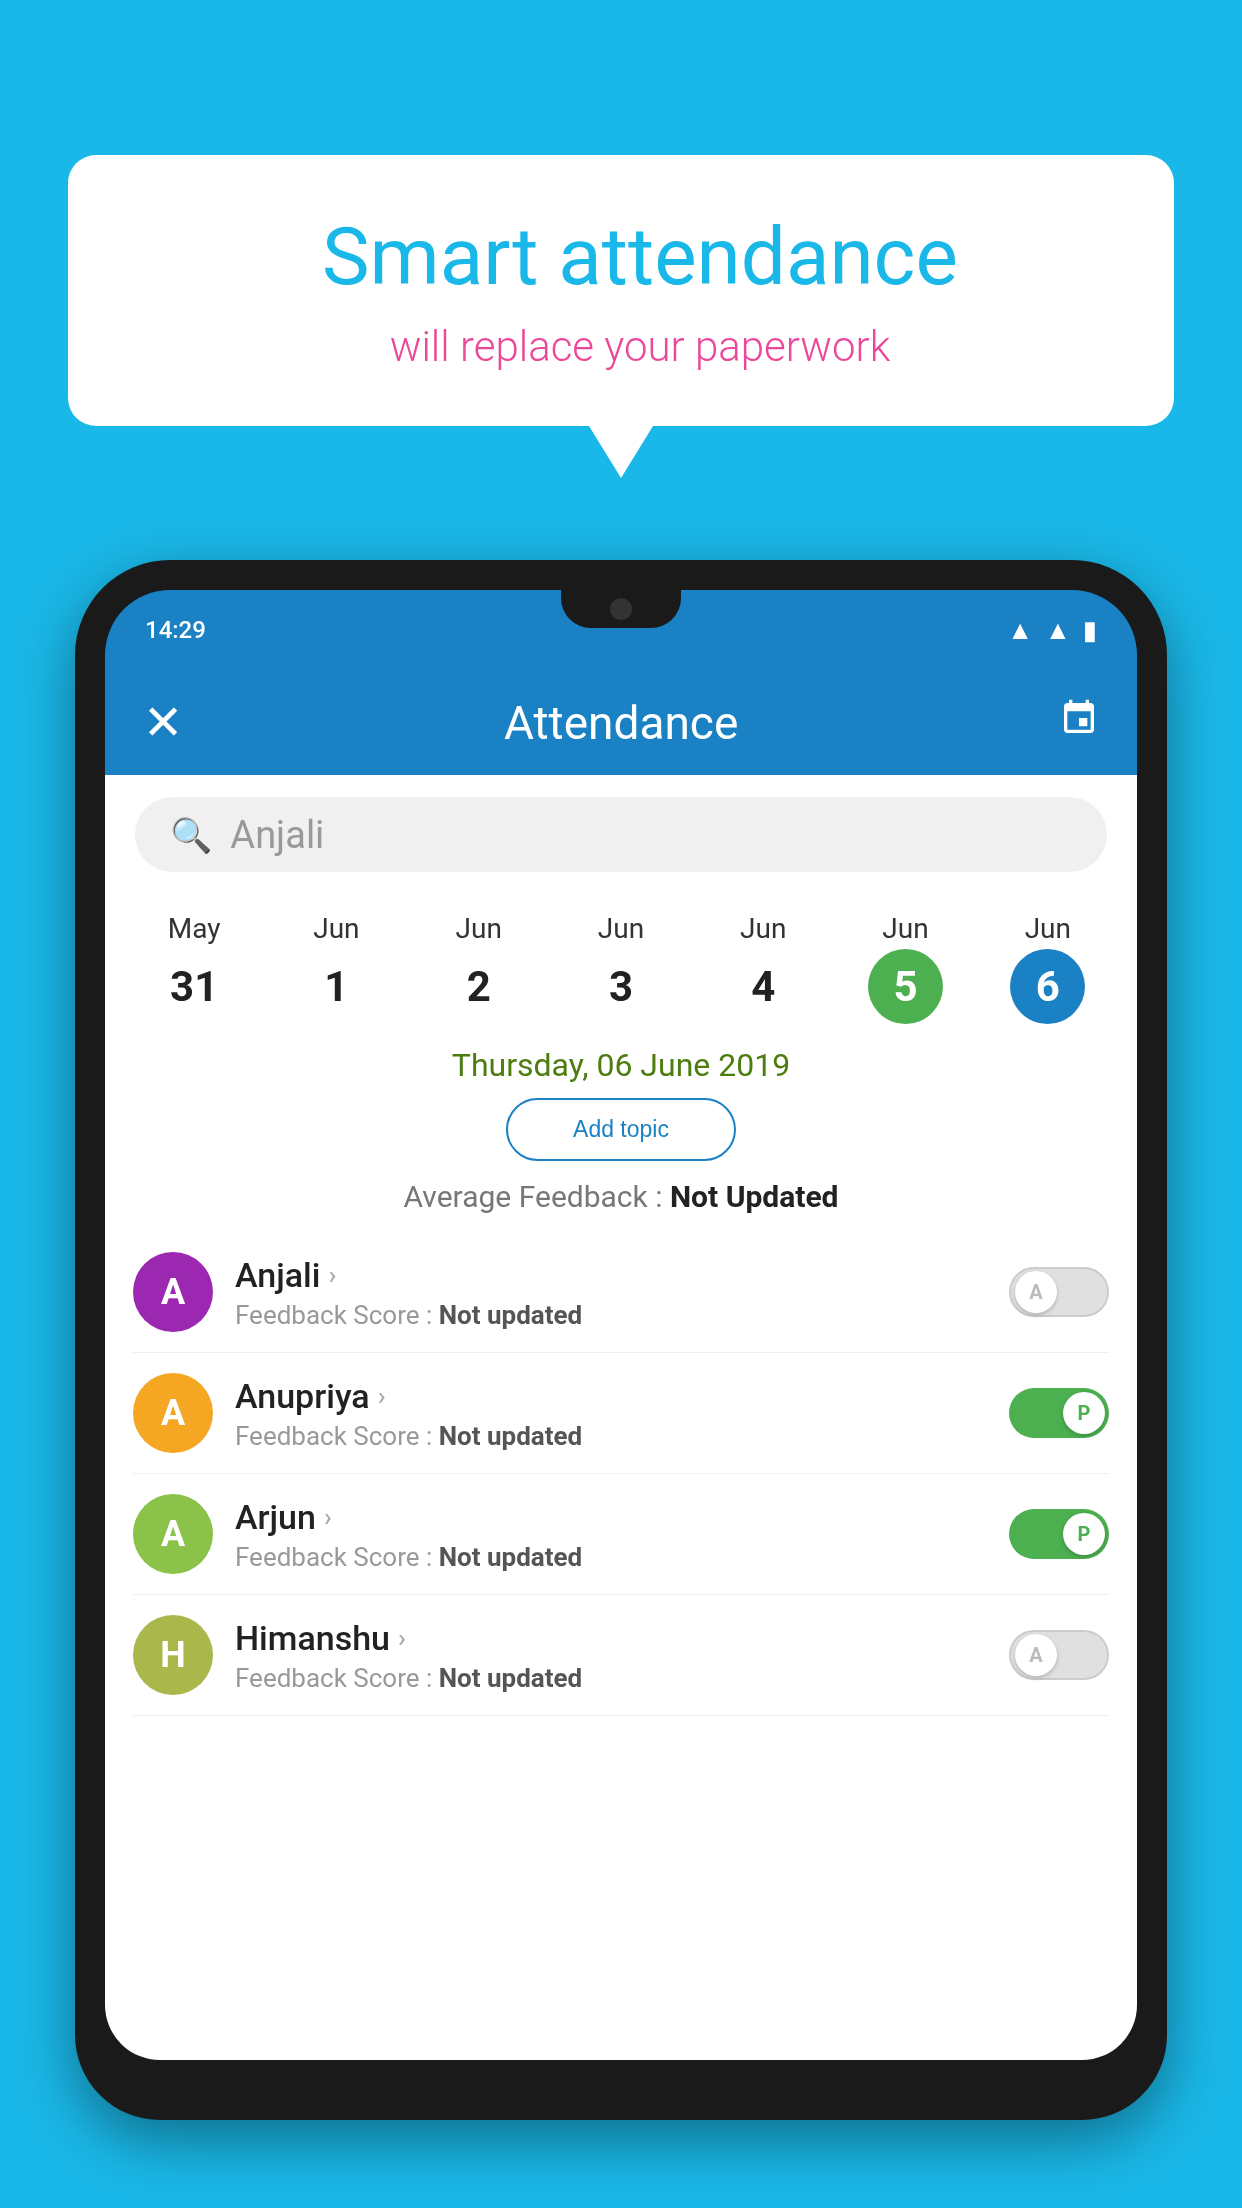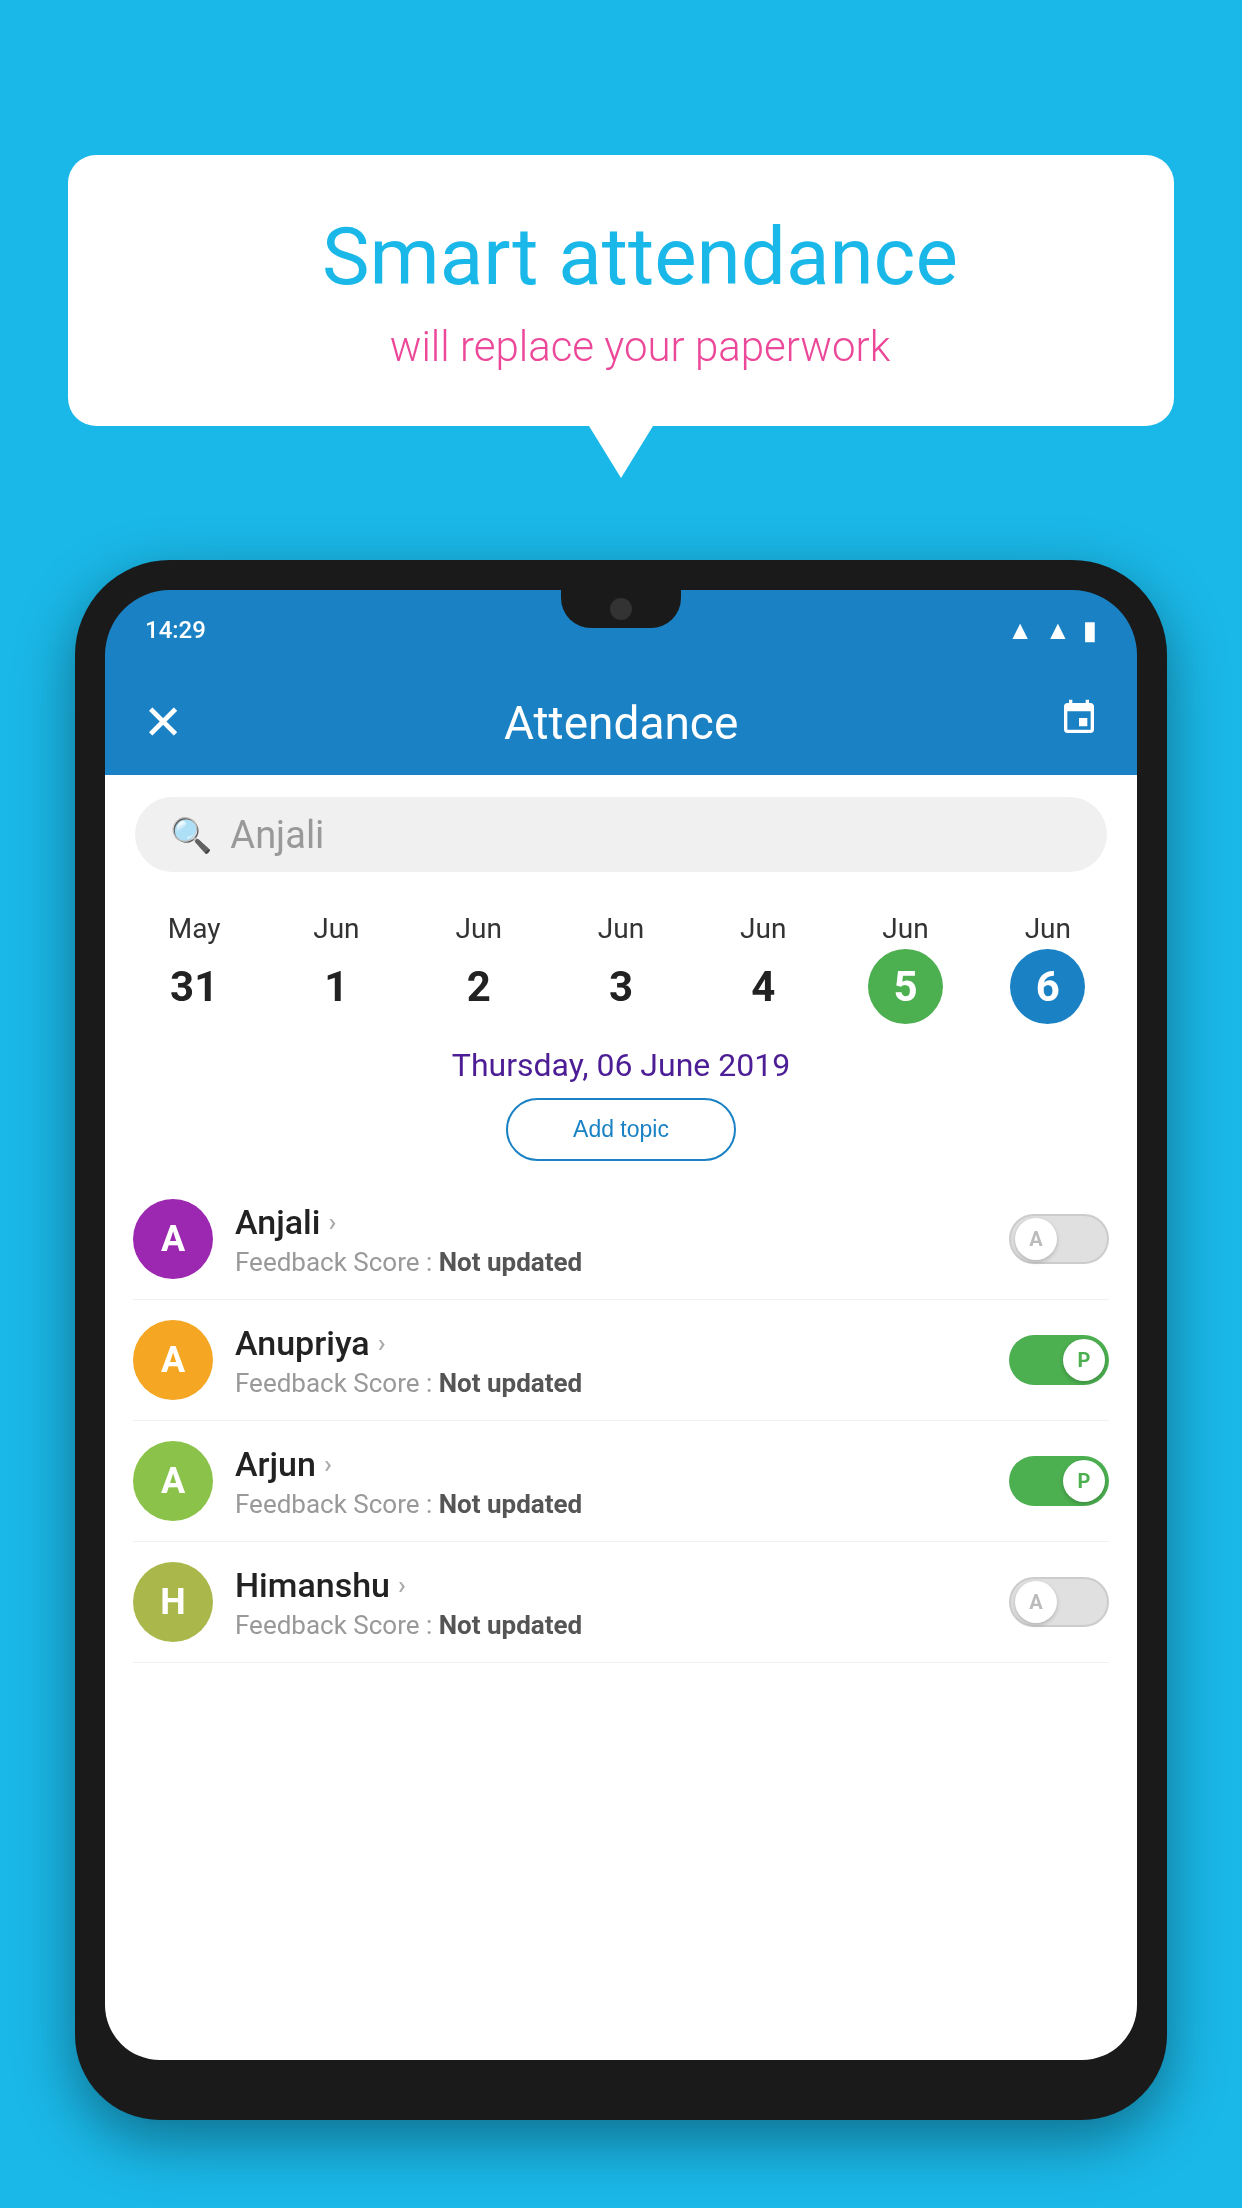--- a/index.html
+++ b/index.html
@@ -222,21 +222,21 @@
 
     .cal-date.selected {
       background: #1a82c4;
       color: white;
     }
 
     
     .date-label {
       text-align: center;
       font-size: 32px;
-      color: #4c1d95;
+      color: #4d7c0f;
       padding: 22px 0 14px;
     }
 
     
     .add-topic-btn {
       display: block;
       margin: 0 auto 18px;
       border: 2px solid #1a82c4;
       border-radius: 40px;
       padding: 16px 65px;
@@ -433,20 +433,23 @@
             <div class="cal-date selected">6</div>
           </div>
         </div>
 
       <div class="date-label">Thursday, 06 June 2019</div>
 
       <div style="text-align:center; margin-bottom: 14px;">
         <button class="add-topic-btn">Add topic</button>
       </div>
 
+      <div class="avg-feedback">
+        <span>Average Feedback : </span><strong>Not Updated</strong>
+      </div>
 
       <div class="student-list" id="student-list">
           <div class="student-row">
             <div class="student-avatar" style="background: rgb(156, 39, 176);">A</div>
             <div class="student-info">
               <div class="student-name">Anjali <span class="chevron">›</span></div>
               <div class="student-feedback">Feedback Score : <strong>Not updated</strong></div>
             </div>
             <div class="toggle-switch off">
               <div class="toggle-knob off">A</div>

